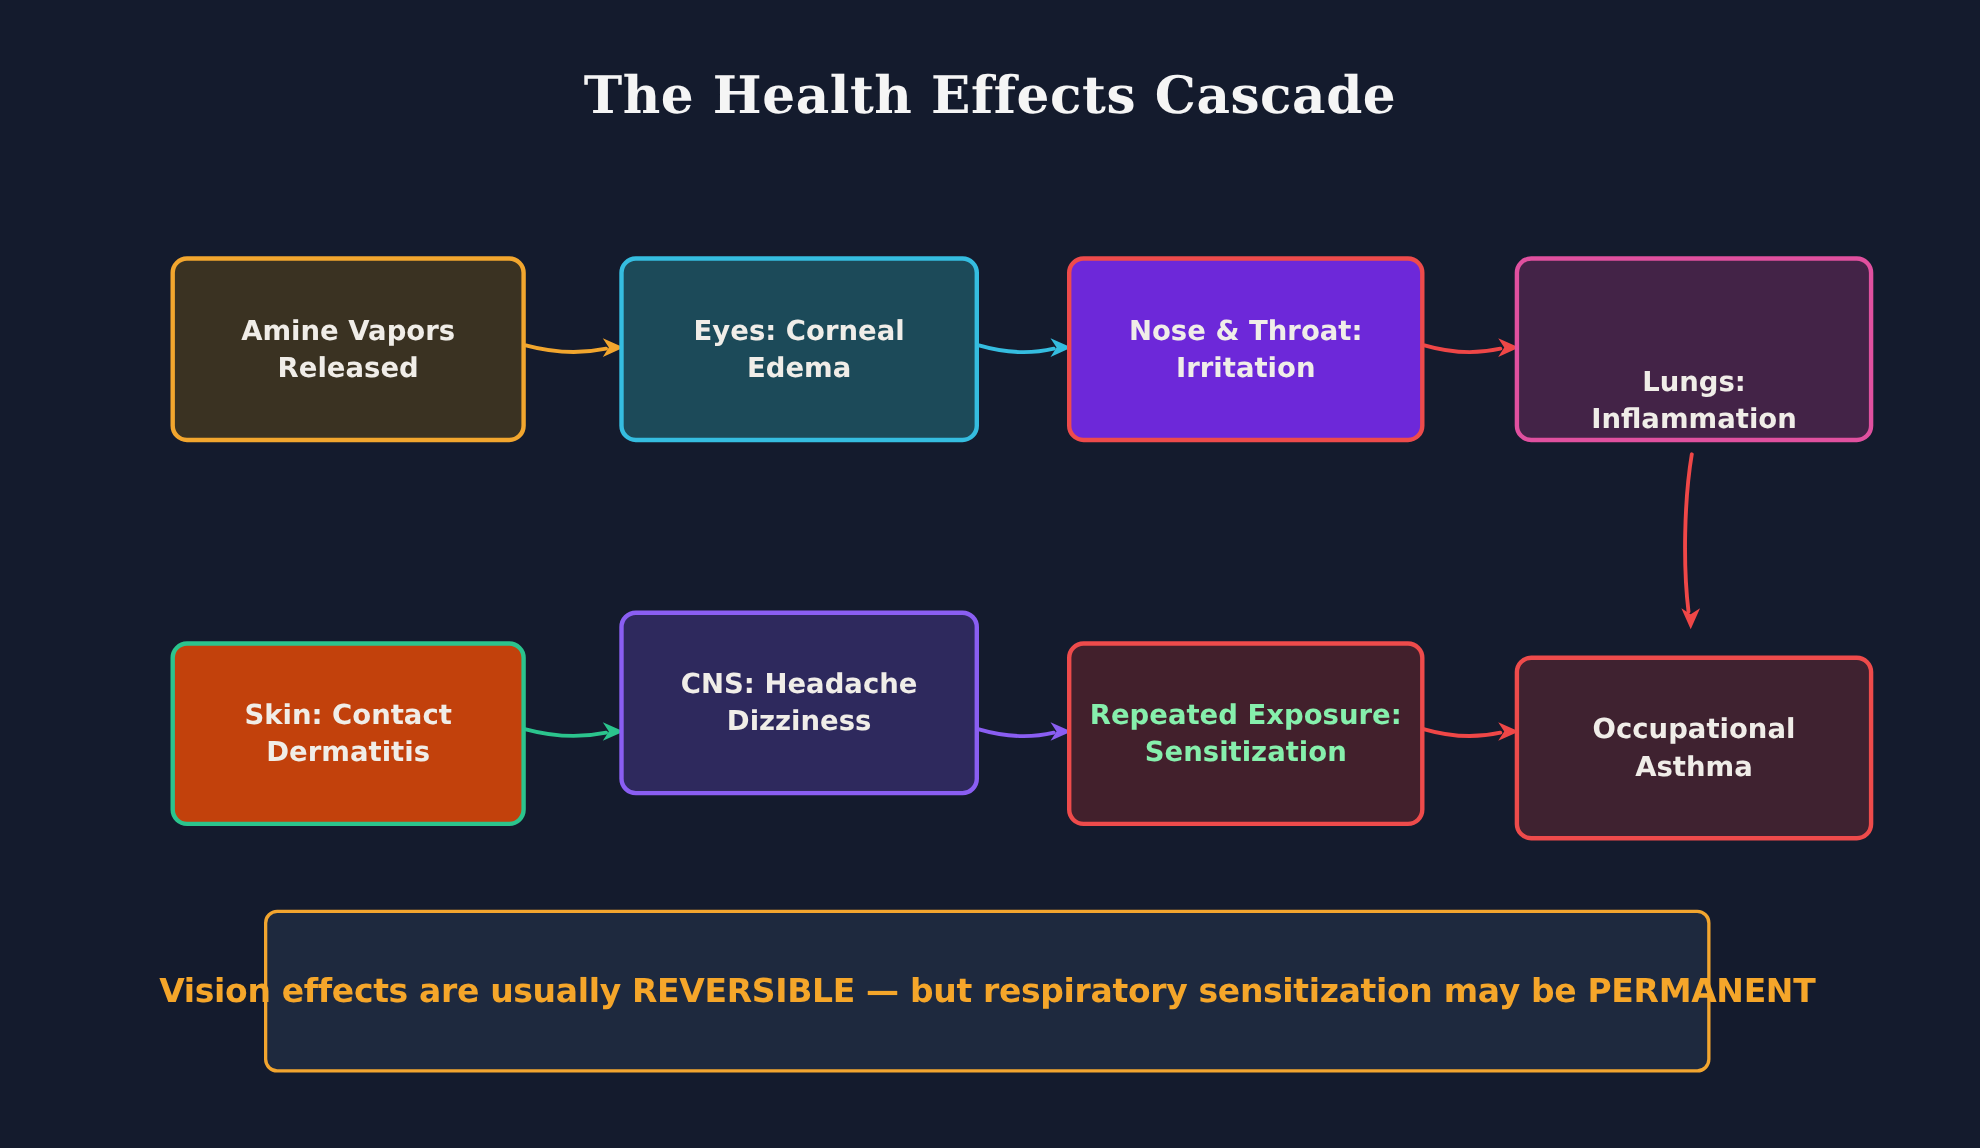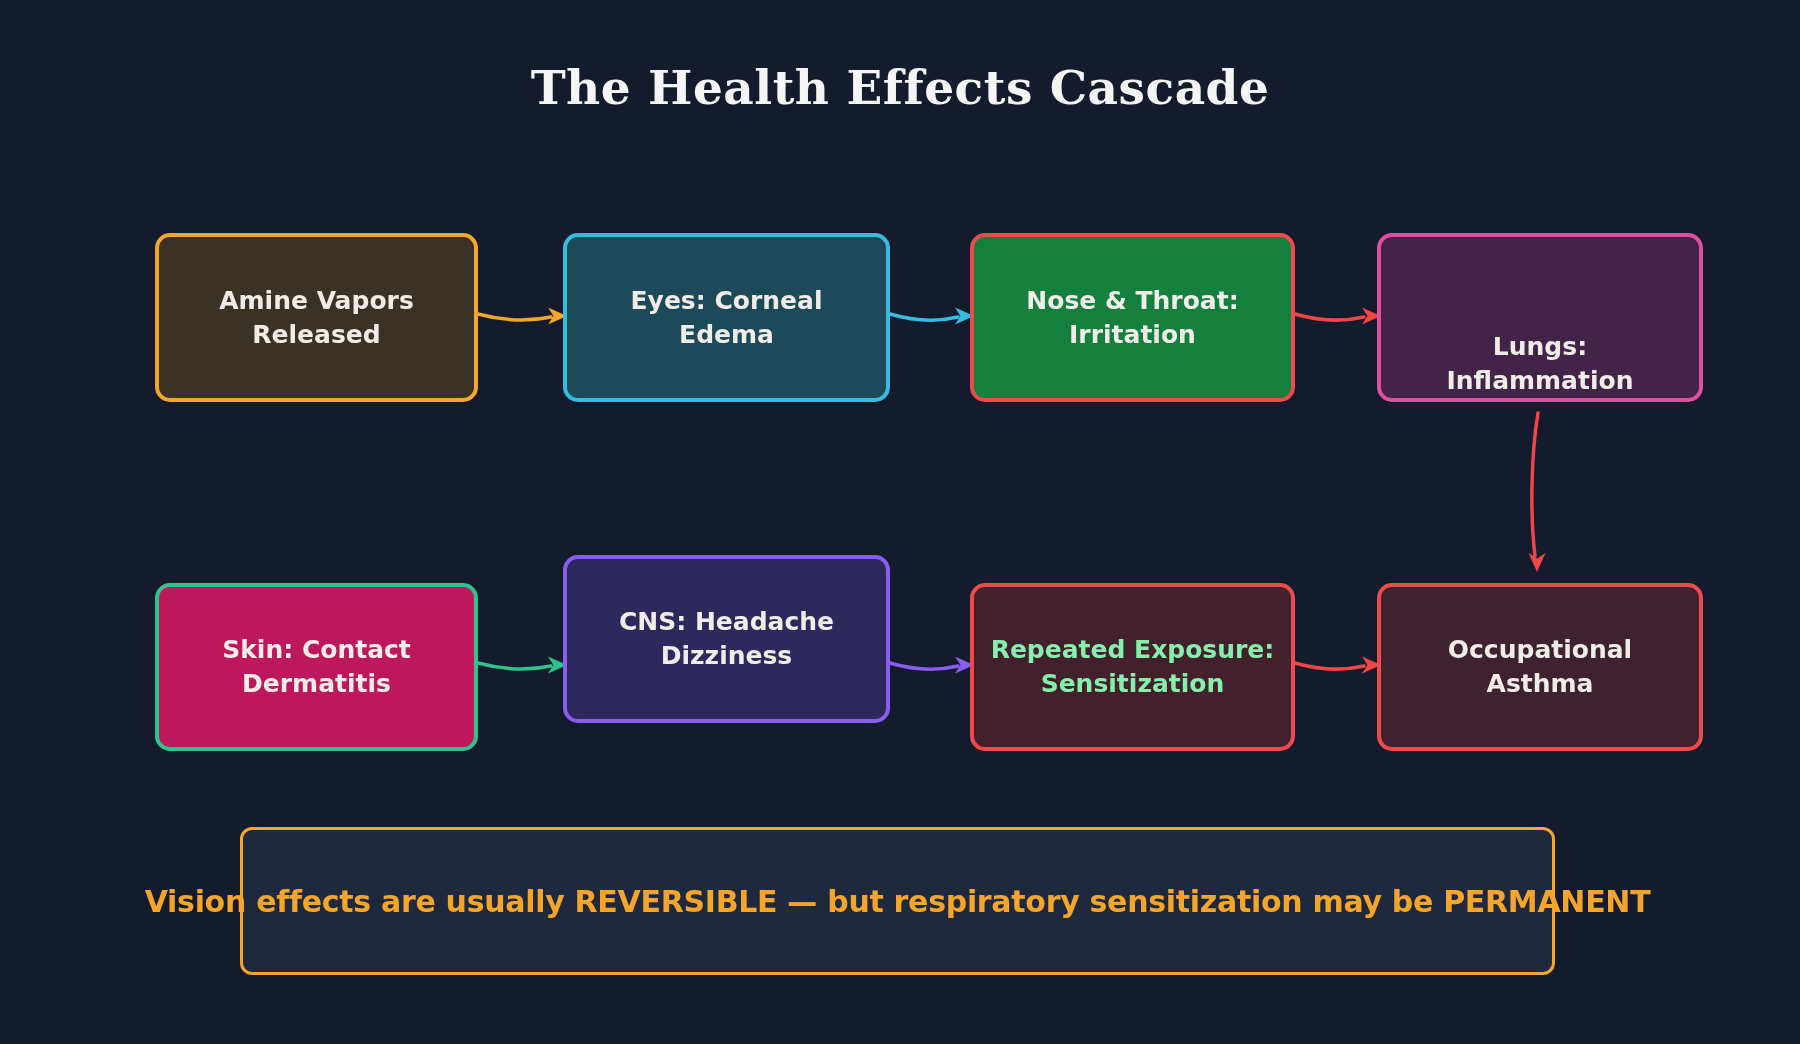--- a/index.html
+++ b/index.html
@@ -53,21 +53,21 @@
   }
   .node .label { white-space: pre-line; }
 
   .n0 { left: 155px;  top: 233px; width: 323px; height: 169px; }
   .n1 { left: 563px;  top: 233px; width: 327px; height: 169px; }
   .n2 { left: 970px;  top: 233px; width: 325px; height: 169px; }
   .n3 { left: 1377px; top: 233px; width: 326px; height: 169px; }
   .n4 { left: 155px;  top: 583px; width: 323px; height: 168px; }
   .n5 { left: 563px;  top: 555px; width: 327px; height: 168px; }
   .n6 { left: 970px;  top: 583px; width: 325px; height: 168px; }
-  .n7 { left: 1377px; top: 583px; width: 326px; height: 168px; }
+  .n7 { left: 1377px; top: 596px; width: 326px; height: 168px; }
 
   .note-box {
     position: absolute;
     box-sizing: border-box;
     left: 240px; top: 827px;
     width: 1315px; height: 148px;
     border: 3px solid #c2410c;   
     border-radius: 12px;
     background: #1e293e;         
     display: flex;
@@ -121,29 +121,29 @@
   </svg>
 
   <div class="node n0" style="border-color: rgb(242, 166, 46); background: rgb(58, 50, 34); color: rgb(240, 237, 232);">
     <span class="label">Amine Vapors
 Released</span>
   </div>
   <div class="node n1" style="border-color: rgb(53, 189, 224); background: rgb(28, 74, 89); color: rgb(240, 237, 232);">
     <span class="label">Eyes: Corneal
 Edema</span>
   </div>
-  <div class="node n2" style="border-color: rgb(238, 75, 75); background: #15803d; color: rgb(240, 237, 232);">
+  <div class="node n2" style="border-color: rgb(238, 75, 75); background: #6d28d9; color: rgb(240, 237, 232);">
     <span class="label">Nose &amp; Throat:
 Irritation</span>
   </div>
   <div class="node n3" style="border-color: rgb(224, 80, 159); background: rgb(67, 35, 71); color: rgb(240, 237, 232); align-items: flex-end;">
     <span class="label">Lungs:
 Inflammation</span>
   </div>
-  <div class="node n4" style="border-color: rgb(43, 196, 141); background: #be185d; color: rgb(240, 237, 232);">
+  <div class="node n4" style="border-color: rgb(43, 196, 141); background: #c2410c; color: rgb(240, 237, 232);">
     <span class="label">Skin: Contact
 Dermatitis</span>
   </div>
   <div class="node n5" style="border-color: rgb(138, 94, 242); background: rgb(46, 41, 93); color: rgb(240, 237, 232);">
     <span class="label">CNS: Headache
 Dizziness</span>
   </div>
   <div class="node n6" style="border-color: rgb(238, 75, 75); background: rgb(66, 32, 44); color: #86efac;">
     <span class="label">Repeated Exposure:
 Sensitization</span>

